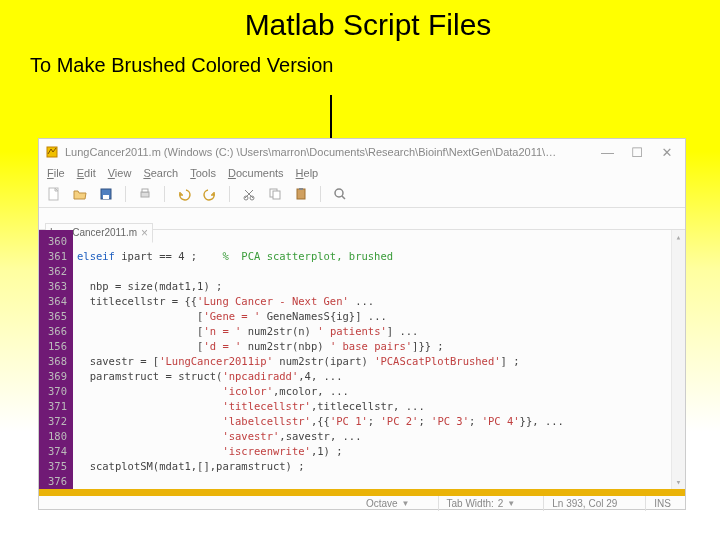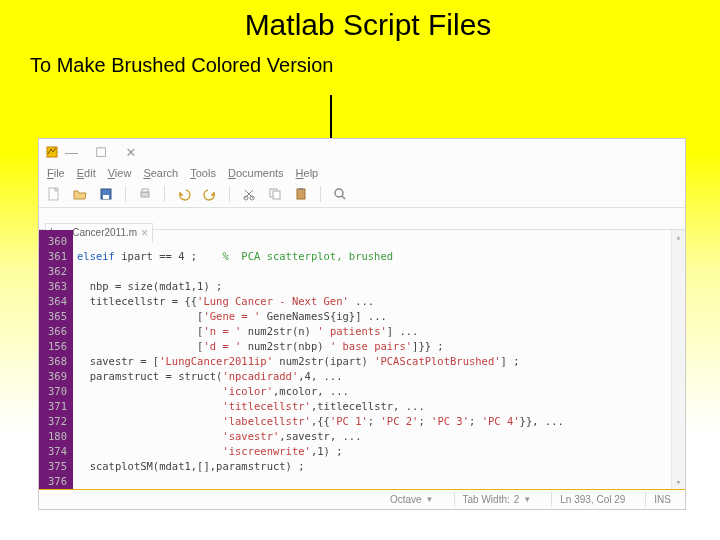--- a/index.html
+++ b/index.html
@@ -133,25 +133,25 @@
     width: 14px; background: #f4f4f4;
     border-left: 1px solid #e8e8e8;
     position: relative;
   }
   .scrollbar-v .arrow-up, .scrollbar-v .arrow-down {
     height: 14px; text-align: center;
     color: #aaa; font-size: 9px; line-height: 14px;
   }
   .scrollbar-v .arrow-down { position: absolute; bottom: 0; width: 100%; }
   .statusbar {
-    display: flex; justify-content: flex-end; align-items: center;
-    gap: 12px;
+    display: flex; justify-content: flex-end; align-items: flex-start;
+    gap: 20px;
     height: 20px;
     padding: 0 6px;
-    border-top: 1px solid #eab308;
+    border-top: 7px solid #eab308;
     font-size: 10px; color: #888;
   }
   .status-cell {
     border-left: 1px solid #e0e0e0;
     padding: 2px 8px;
     display: flex; align-items: center; gap: 4px;
   }
   .status-cell:first-child { border-left: none; }
   .dropdown-arrow { font-size: 8px; color: #999; }
 </style>
@@ -164,20 +164,21 @@
 
 <div class="editor-window">
 
   <div class="titlebar">
     <span class="title-icon">
       <svg width="14" height="14" viewBox="0 0 14 14">
           <rect x="2" y="2" width="10" height="10" fill="#f0c000" stroke="#c08000"></rect>
           <path d="M3 9 L6 4 L8 7 L11 3" stroke="#805000" fill="none" stroke-width="1"></path>
         </svg>
     </span>
+    <span class="title-text">LungCancer2011.m (Windows (C:) \Users\marron\Documents\Research\Bioinf\NextGen\Data2011\…</span>
     <div class="window-controls">
       <span>—</span>
       <span>☐</span>
       <span>✕</span>
     </div>
   </div>
 
   <div class="menubar">
     <span><u>F</u>ile</span>
     <span><u>E</u>dit</span>

